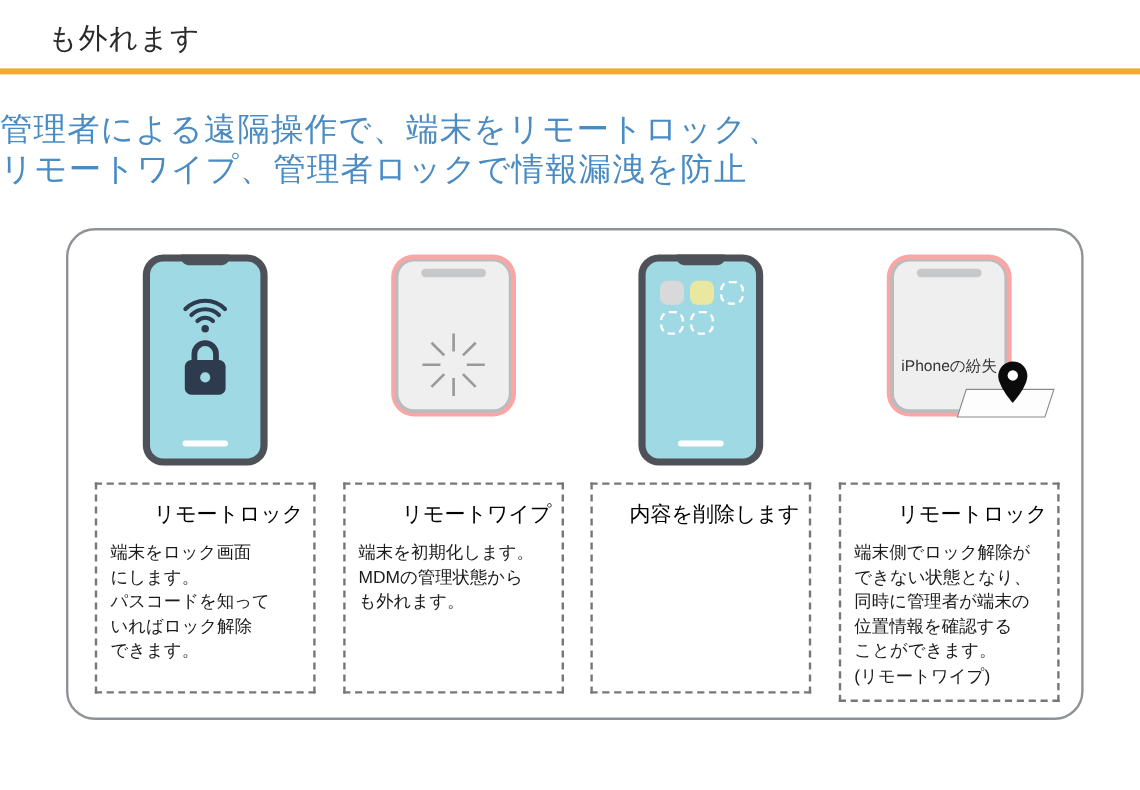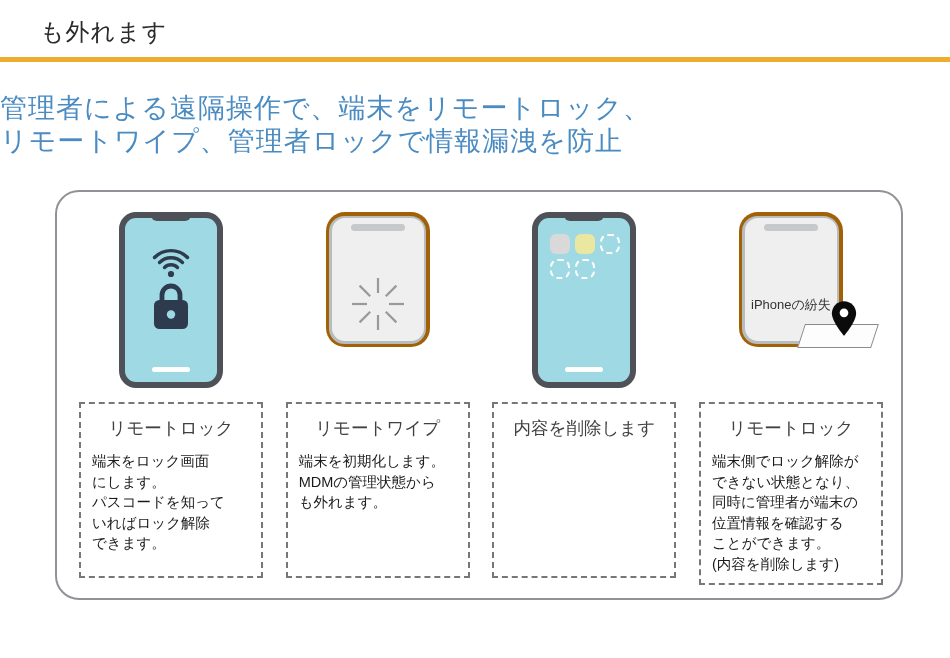--- a/index.html
+++ b/index.html
@@ -27,21 +27,21 @@
   .phone-gray { position: relative; width: 104px; height: 176px; background: #4e5158;
     border-radius: 17px; padding: 6px; }
   .screen-blue { position: relative; width: 100%; height: 100%; background: #9fd9e4;
     border-radius: 11px; overflow: hidden; }
   .notch { position: absolute; top: 0; left: 50%; transform: translateX(-50%);
     width: 40px; height: 9px; background: #4e5158; border-radius: 0 0 6px 6px; }
   .home-bar { position: absolute; bottom: 10px; left: 50%; transform: translateX(-50%);
     width: 38px; height: 5.5px; background: #ffffff; border-radius: 3px; }
 
   
-  .phone-black { position: relative; width: 104px; height: 135px; background: #a16207;
+  .phone-black { position: relative; width: 104px; height: 135px; background: #fca5a5;
     border-radius: 19px; padding: 3.5px; }
   .rim { width: 100%; height: 100%; background: #b9bcbe; border-radius: 15.5px; padding: 2.5px; }
   .screen-gray { position: relative; width: 100%; height: 100%; background: #efefef;
     border-radius: 13px; }
   .speaker-bar { position: absolute; top: 6px; left: 50%; transform: translateX(-50%);
     width: 54px; height: 7px; background: #c6c8ca; border-radius: 4px; }
 
   .wifi-lock { position: absolute; left: 50%; top: 30px; transform: translateX(-50%); }
   .spinner { position: absolute; left: 50%; top: 54px; transform: translateX(-50%); }
 
@@ -53,21 +53,21 @@
   .app-dashed { border: 2px dashed #ffffff; border-radius: 8px; background: transparent; }
 
   .screen-label { position: absolute; top: 78px; left: 0; width: 100%; text-align: center;
     font-size: 13px; color: #333; }
   .map-shape { position: absolute; left: 62px; top: 112px; width: 74px; height: 24px;
     background: #fdfdfd; border: 1.6px solid #8a8a8a; transform: skewX(-18deg); z-index: 2; }
   .pin { position: absolute; left: 92px; top: 88px; z-index: 3; }
 
   .card { margin-top: 14px; width: 100%; flex: 1 1 auto; border: 2px dashed #777777;
     background: #fff; padding: 9px 8px; }
-  .card-title { text-align: center; font-size: 17.5px; color: #404040; margin: 3px 0 11px; }
+  .card-title { text-align: right; font-size: 17.5px; color: #000000; margin: 3px 0 11px; }
   .card-body { font-size: 14.5px; line-height: 1.42; color: #1a1a1a; white-space: pre-line;
     padding: 0 3px; }
 </style>
 </head>
 <body>
 
 <div class="page">
 
   <div class="slide-title">も外れます</div>
   <div class="accent-bar"></div>
@@ -169,18 +169,18 @@
           <circle cx="15" cy="14.5" r="5" fill="#ffffff"></circle>
         </svg>
       </div>
       <div class="card">
         <div class="card-title">リモートロック</div>
         <div class="card-body">端末側でロック解除が
 できない状態となり、
 同時に管理者が端末の
 位置情報を確認する
 ことができます。
-(内容を削除します)</div>
+(リモートワイプ)</div>
       </div>
     </div>
 
   </div>
 </div>
 
 </body></html>

